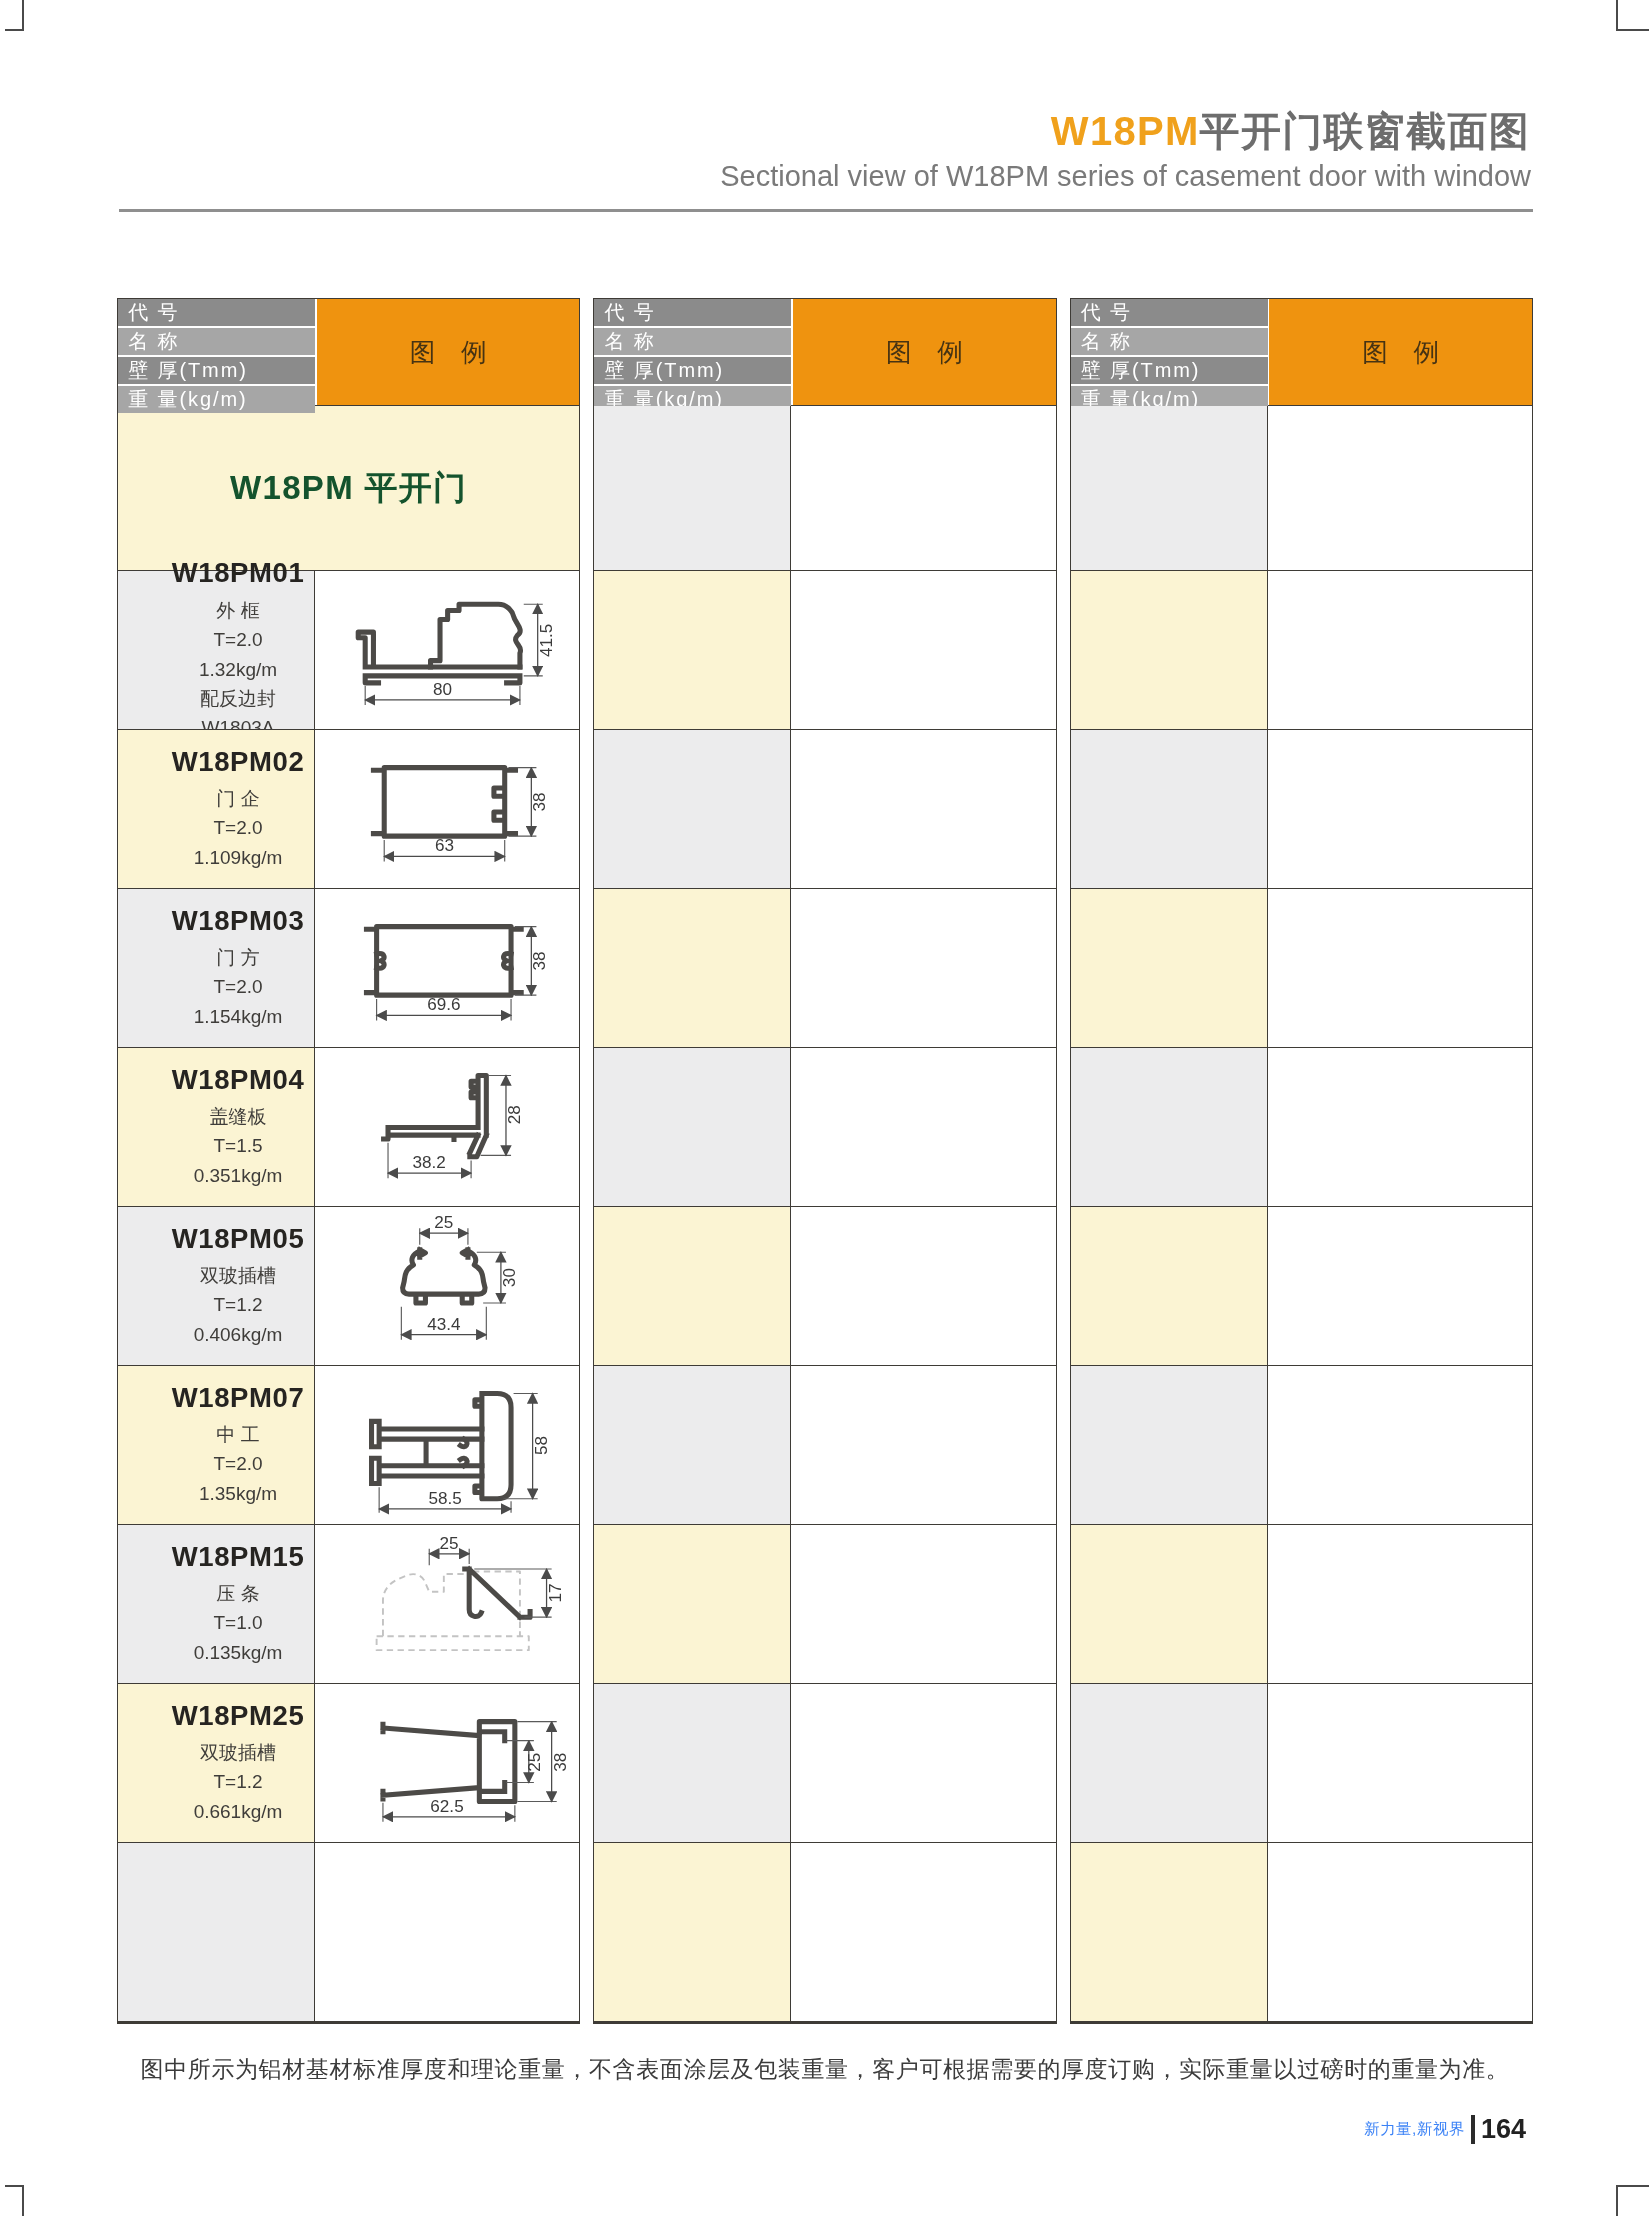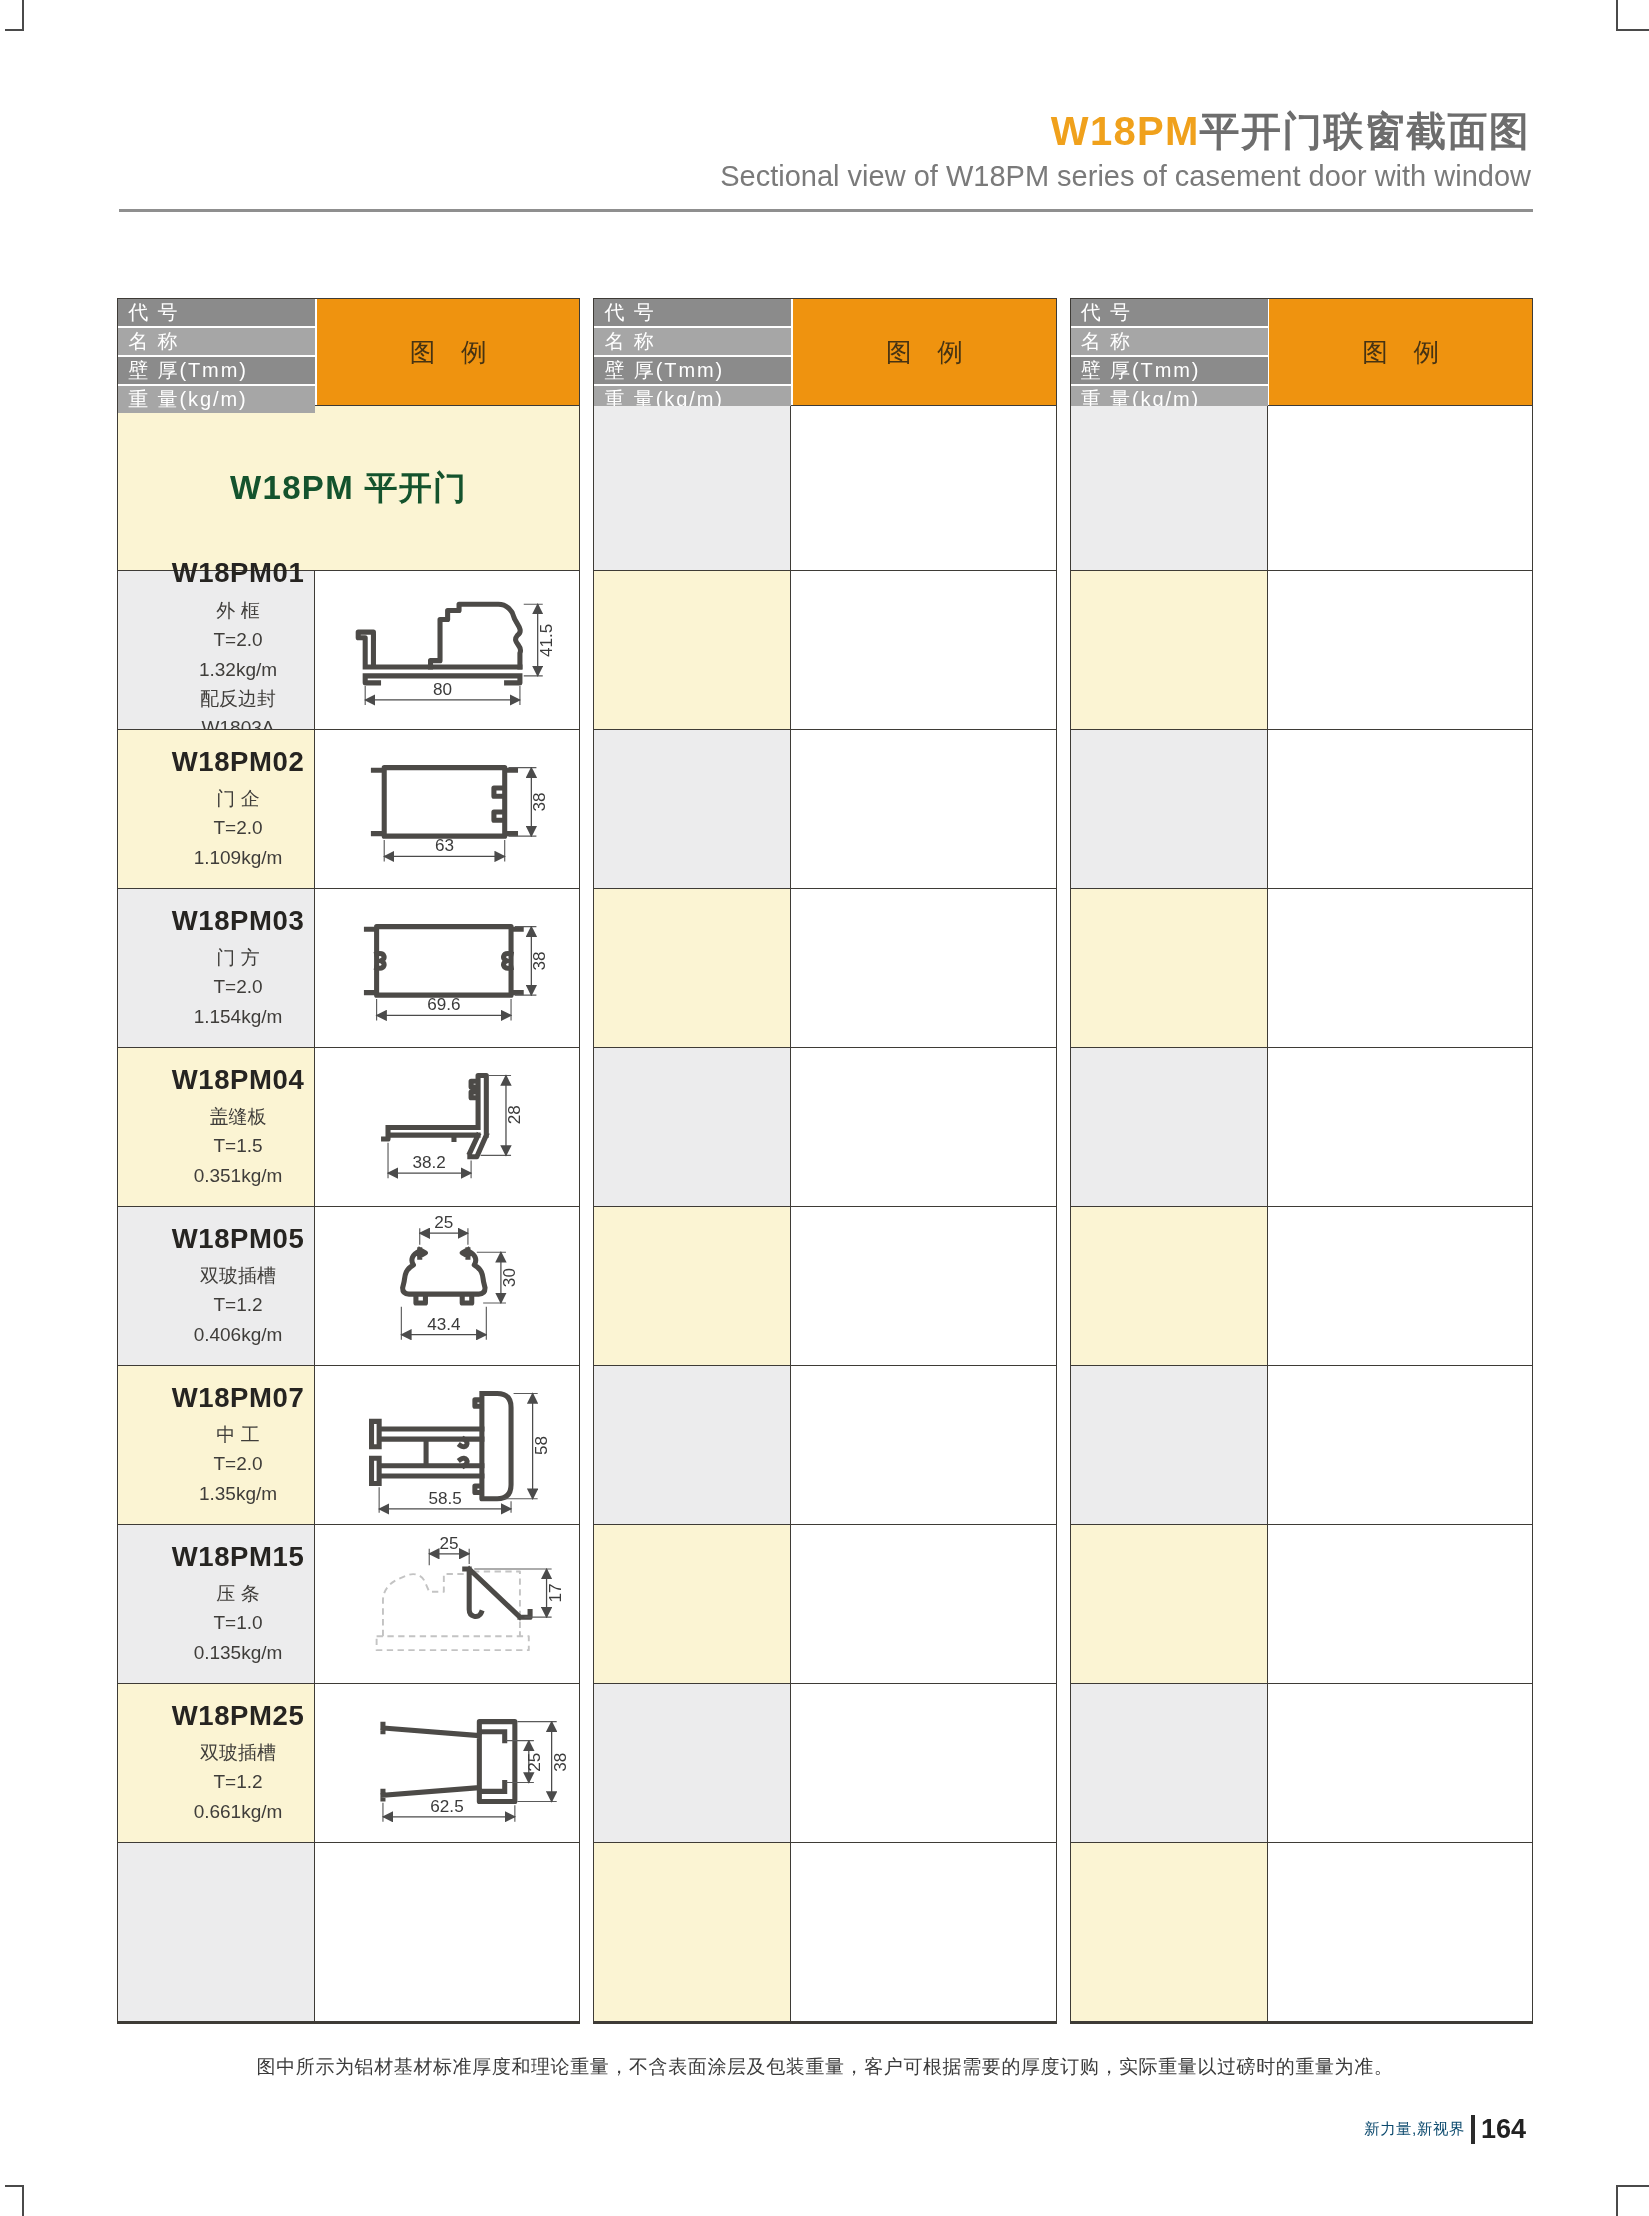--- a/index.html
+++ b/index.html
@@ -47,24 +47,24 @@
   .code{font-size:27.5px;font-weight:bold;color:#262421;margin-bottom:6.4px;letter-spacing:0.6px;}
   .detail{font-size:19px;color:#3f3d3a;line-height:29.4px;}
 
   svg.prof{width:260px;height:155px;display:block;}
   .m{fill:none;stroke:#4c4a47;stroke-width:8;stroke-linejoin:round;stroke-linecap:square;}
   .d{fill:none;stroke:#4b4b4b;stroke-width:2;}
   .x{fill:none;stroke:#5a5a5a;stroke-width:1.8;}
   .g{fill:none;stroke:#c3c3c3;stroke-width:3;stroke-dasharray:10 7;stroke-linejoin:round;}
   .t{font-size:27px;fill:#3b3b3b;font-family:"Liberation Sans",sans-serif;}
 
-  .note{position:absolute;top:2054px;left:117px;width:1416px;text-align:center;font-size:19px;color:#3b3b3b;
+  .note{position:absolute;top:2054px;left:117px;width:1416px;text-align:center;font-size:23px;color:#3b3b3b;
         letter-spacing:0.6px;}
   .footer{position:absolute;top:2114px;right:123px;display:flex;align-items:center;gap:6.4px;}
-  .brand{font-size:15.4px;color:#0c4a6e;letter-spacing:0.6px;}
+  .brand{font-size:15.4px;color:#3b82f6;letter-spacing:0.6px;}
   .fbar{width:3.2px;height:29.4px;background:#2b2b2b;}
   .fpage{font-size:27px;font-weight:bold;color:#222222;}
 </style>
 </head>
 <body>
 
 <div id="page">
 
   <div class="mark tl"></div>
   <div class="mark tr"></div>

